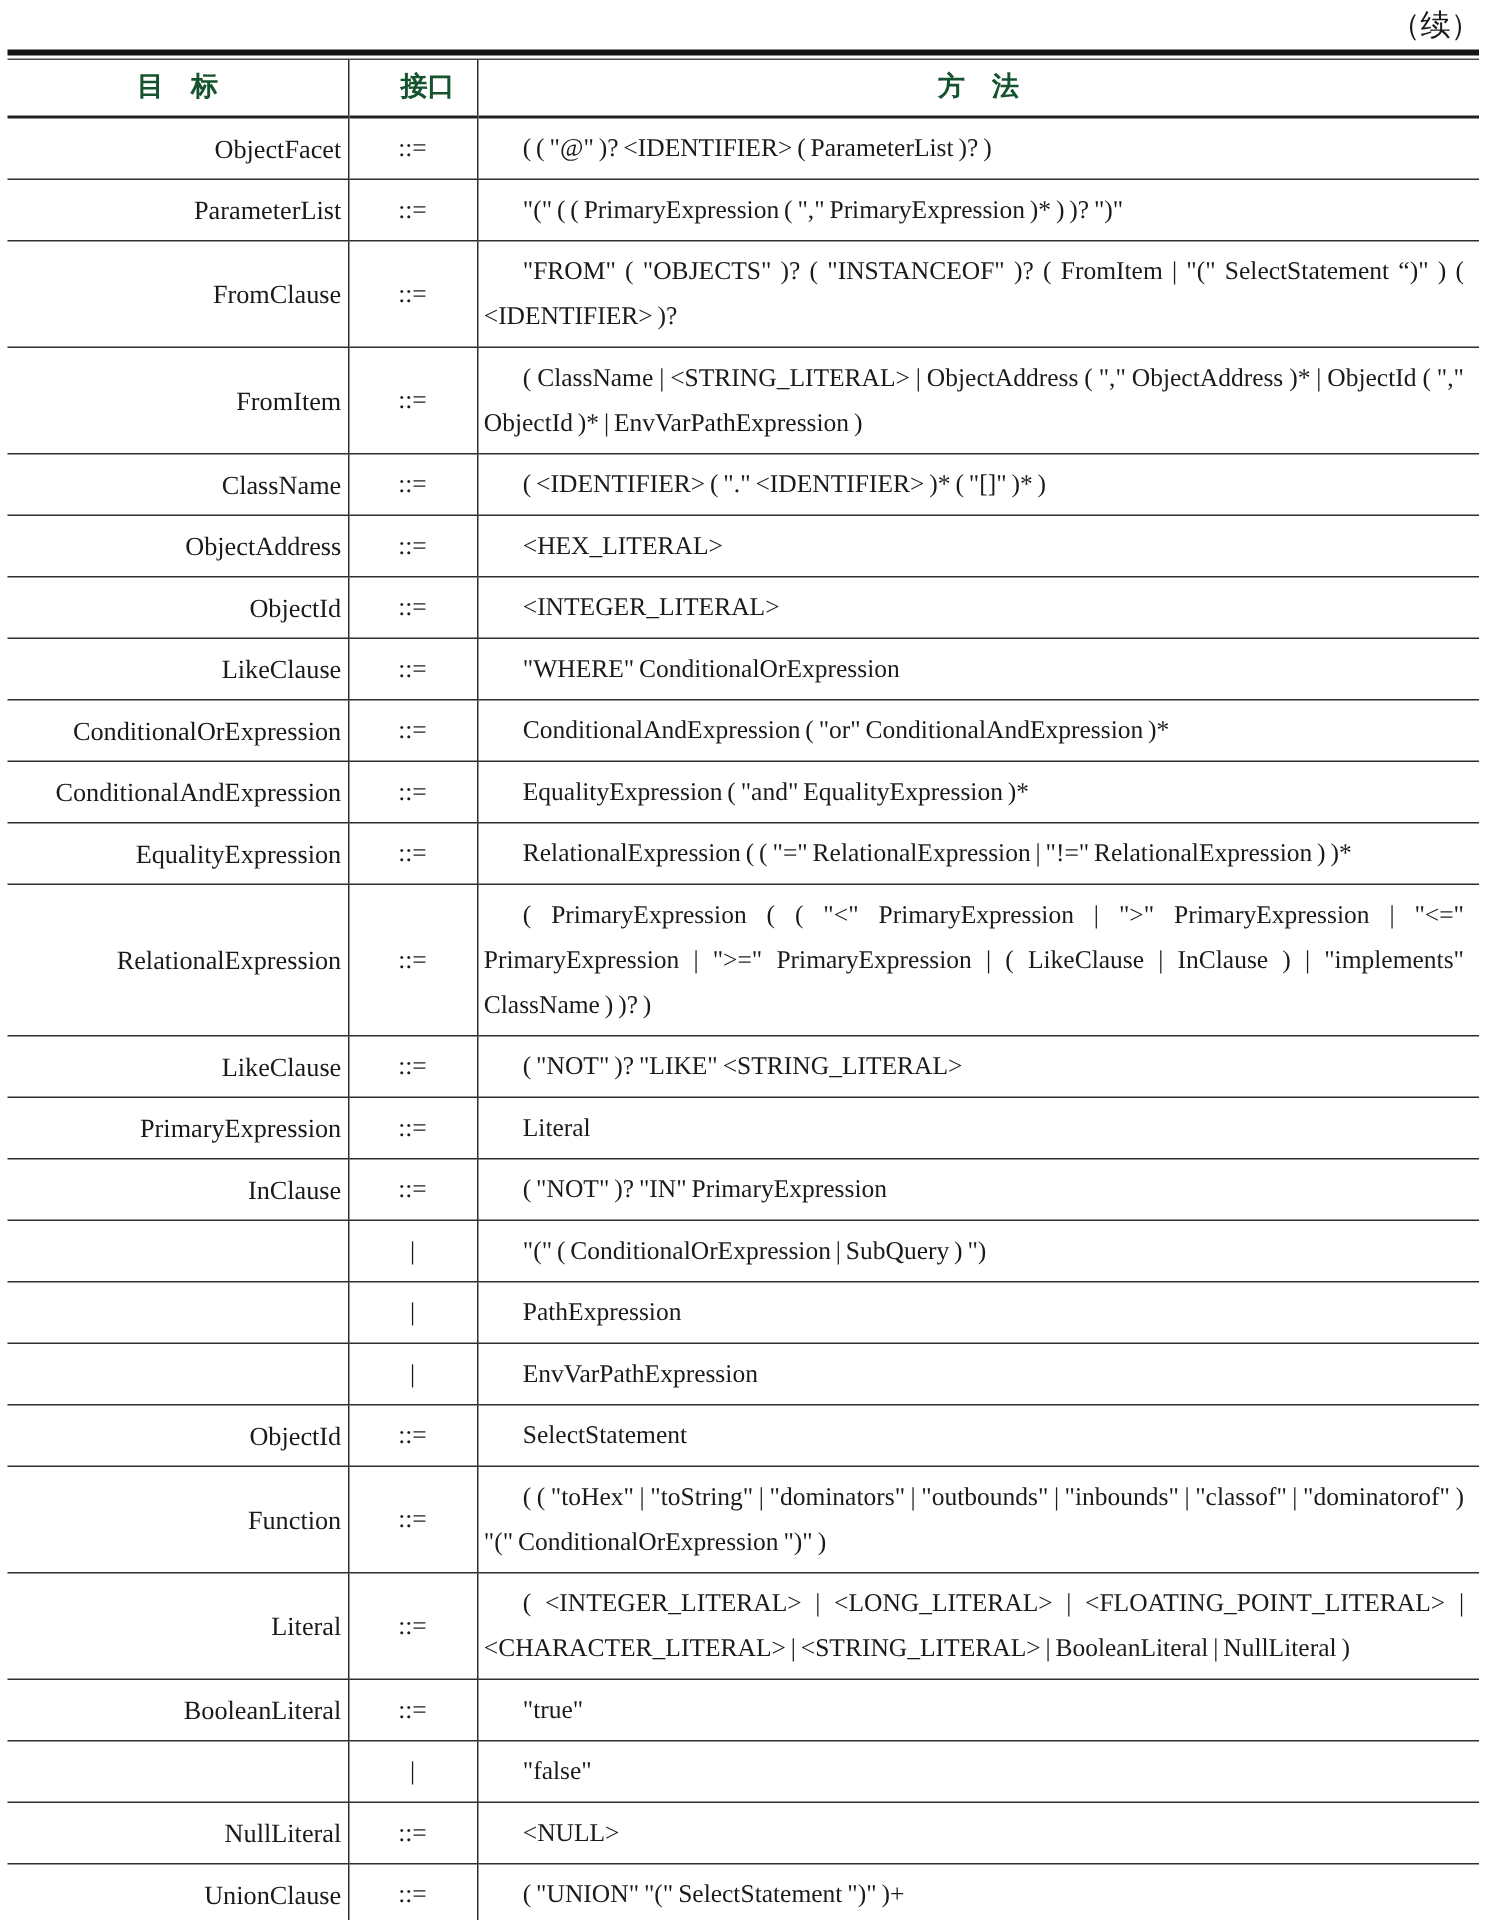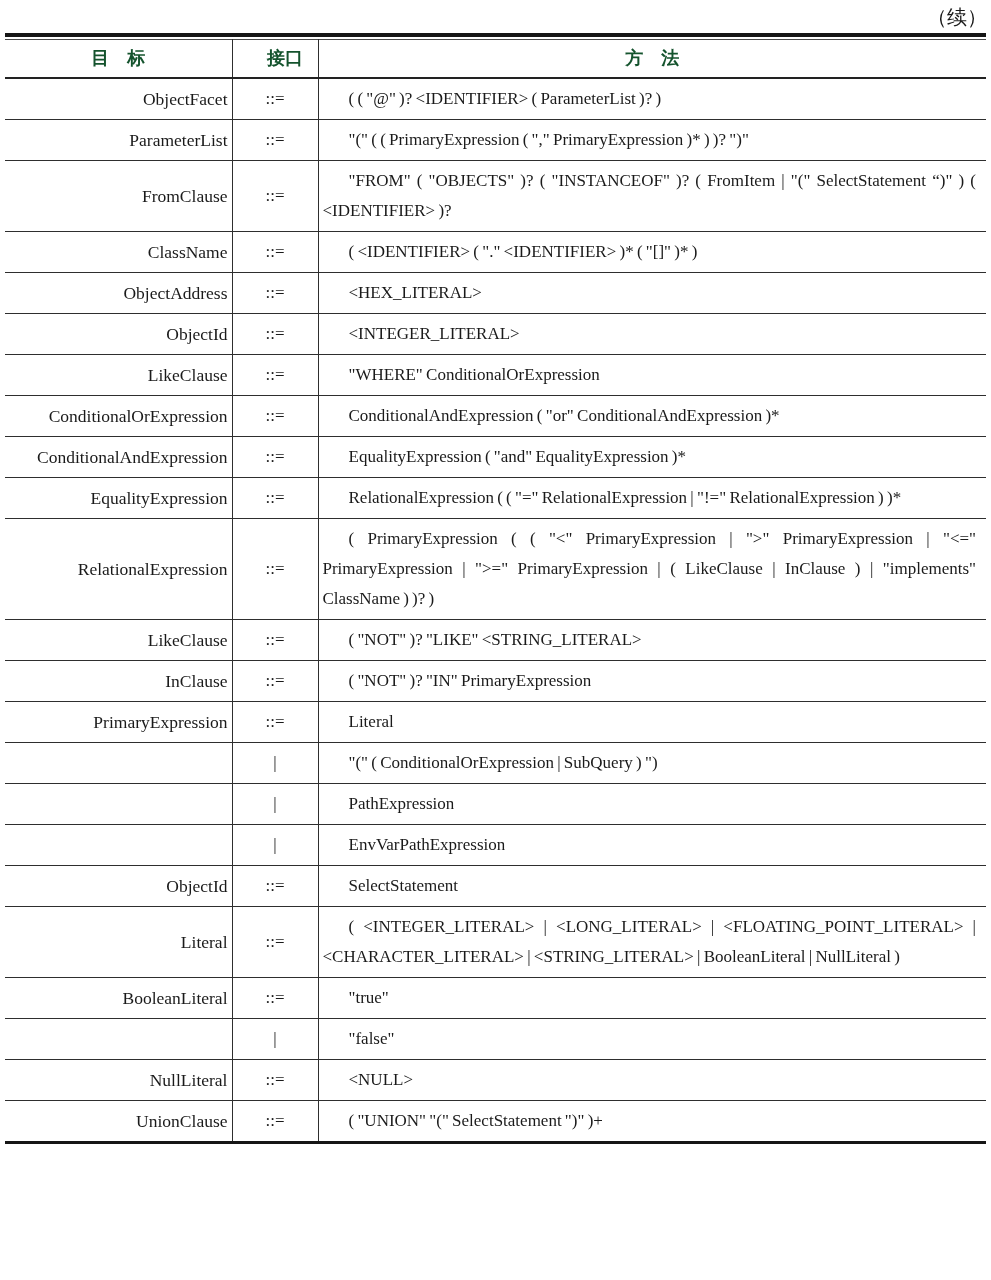--- a/index.html
+++ b/index.html
@@ -113,20 +113,25 @@
     <td class="c-op">::=</td>
     <td class="c-method">"(" ( ( PrimaryExpression ( "," PrimaryExpression )* ) )? ")"</td>
   </tr>
 
   <tr>
     <td class="c-target">FromClause</td>
     <td class="c-op">::=</td>
     <td class="c-method">"FROM" ( "OBJECTS" )? ( "INSTANCEOF" )? ( FromItem | "(" SelectStatement “)" ) ( &lt;IDENTIFIER&gt; )?</td>
   </tr>
 
+  <tr>
+    <td class="c-target">FromItem</td>
+    <td class="c-op">::=</td>
+    <td class="c-method">( ClassName | &lt;STRING_LITERAL&gt; | ObjectAddress ( "," ObjectAddress )* | ObjectId ( "," ObjectId )* | EnvVarPathExpression )</td>
+  </tr>
 
   <tr>
     <td class="c-target">ClassName</td>
     <td class="c-op">::=</td>
     <td class="c-method">( &lt;IDENTIFIER&gt; ( "." &lt;IDENTIFIER&gt; )* ( "[]" )* )</td>
   </tr>
 
   <tr>
     <td class="c-target">ObjectAddress</td>
     <td class="c-op">::=</td>
@@ -169,32 +174,32 @@
     <td class="c-method">( PrimaryExpression ( ( "&lt;" PrimaryExpression | "&gt;" PrimaryExpression | "&lt;=" PrimaryExpression | "&gt;=" PrimaryExpression | ( LikeClause | InClause ) | "implements" ClassName ) )? )</td>
   </tr>
 
   <tr>
     <td class="c-target">LikeClause</td>
     <td class="c-op">::=</td>
     <td class="c-method">( "NOT" )? "LIKE" &lt;STRING_LITERAL&gt;</td>
   </tr>
 
   <tr>
+    <td class="c-target">PrimaryExpression</td>
+    <td class="c-op">::=</td>
+    <td class="c-method">Literal</td>
+  </tr>
+
+  <tr>
     <td class="c-target">InClause</td>
     <td class="c-op">::=</td>
     <td class="c-method">( "NOT" )? "IN" PrimaryExpression</td>
   </tr>
 
   <tr>
-    <td class="c-target">PrimaryExpression</td>
-    <td class="c-op">::=</td>
-    <td class="c-method">Literal</td>
-  </tr>
-
-  <tr>
     <td class="c-target"></td>
     <td class="c-op">|</td>
     <td class="c-method">"(" ( ConditionalOrExpression | SubQuery ) ")</td>
   </tr>
 
   <tr>
     <td class="c-target"></td>
     <td class="c-op">|</td>
     <td class="c-method">PathExpression</td>
   </tr>
@@ -204,20 +209,25 @@
     <td class="c-op">|</td>
     <td class="c-method">EnvVarPathExpression</td>
   </tr>
 
   <tr>
     <td class="c-target">ObjectId</td>
     <td class="c-op">::=</td>
     <td class="c-method">SelectStatement</td>
   </tr>
 
+  <tr>
+    <td class="c-target">Function</td>
+    <td class="c-op">::=</td>
+    <td class="c-method">( ( "toHex" | "toString" | "dominators" | "outbounds" | "inbounds" | "classof" | "dominatorof" ) "(" ConditionalOrExpression ")" )</td>
+  </tr>
 
   <tr>
     <td class="c-target">Literal</td>
     <td class="c-op">::=</td>
     <td class="c-method">( &lt;INTEGER_LITERAL&gt; | &lt;LONG_LITERAL&gt; | &lt;FLOATING_POINT_LITERAL&gt; | &lt;CHARACTER_LITERAL&gt; | &lt;STRING_LITERAL&gt; | BooleanLiteral | NullLiteral )</td>
   </tr>
 
   <tr>
     <td class="c-target">BooleanLiteral</td>
     <td class="c-op">::=</td>

